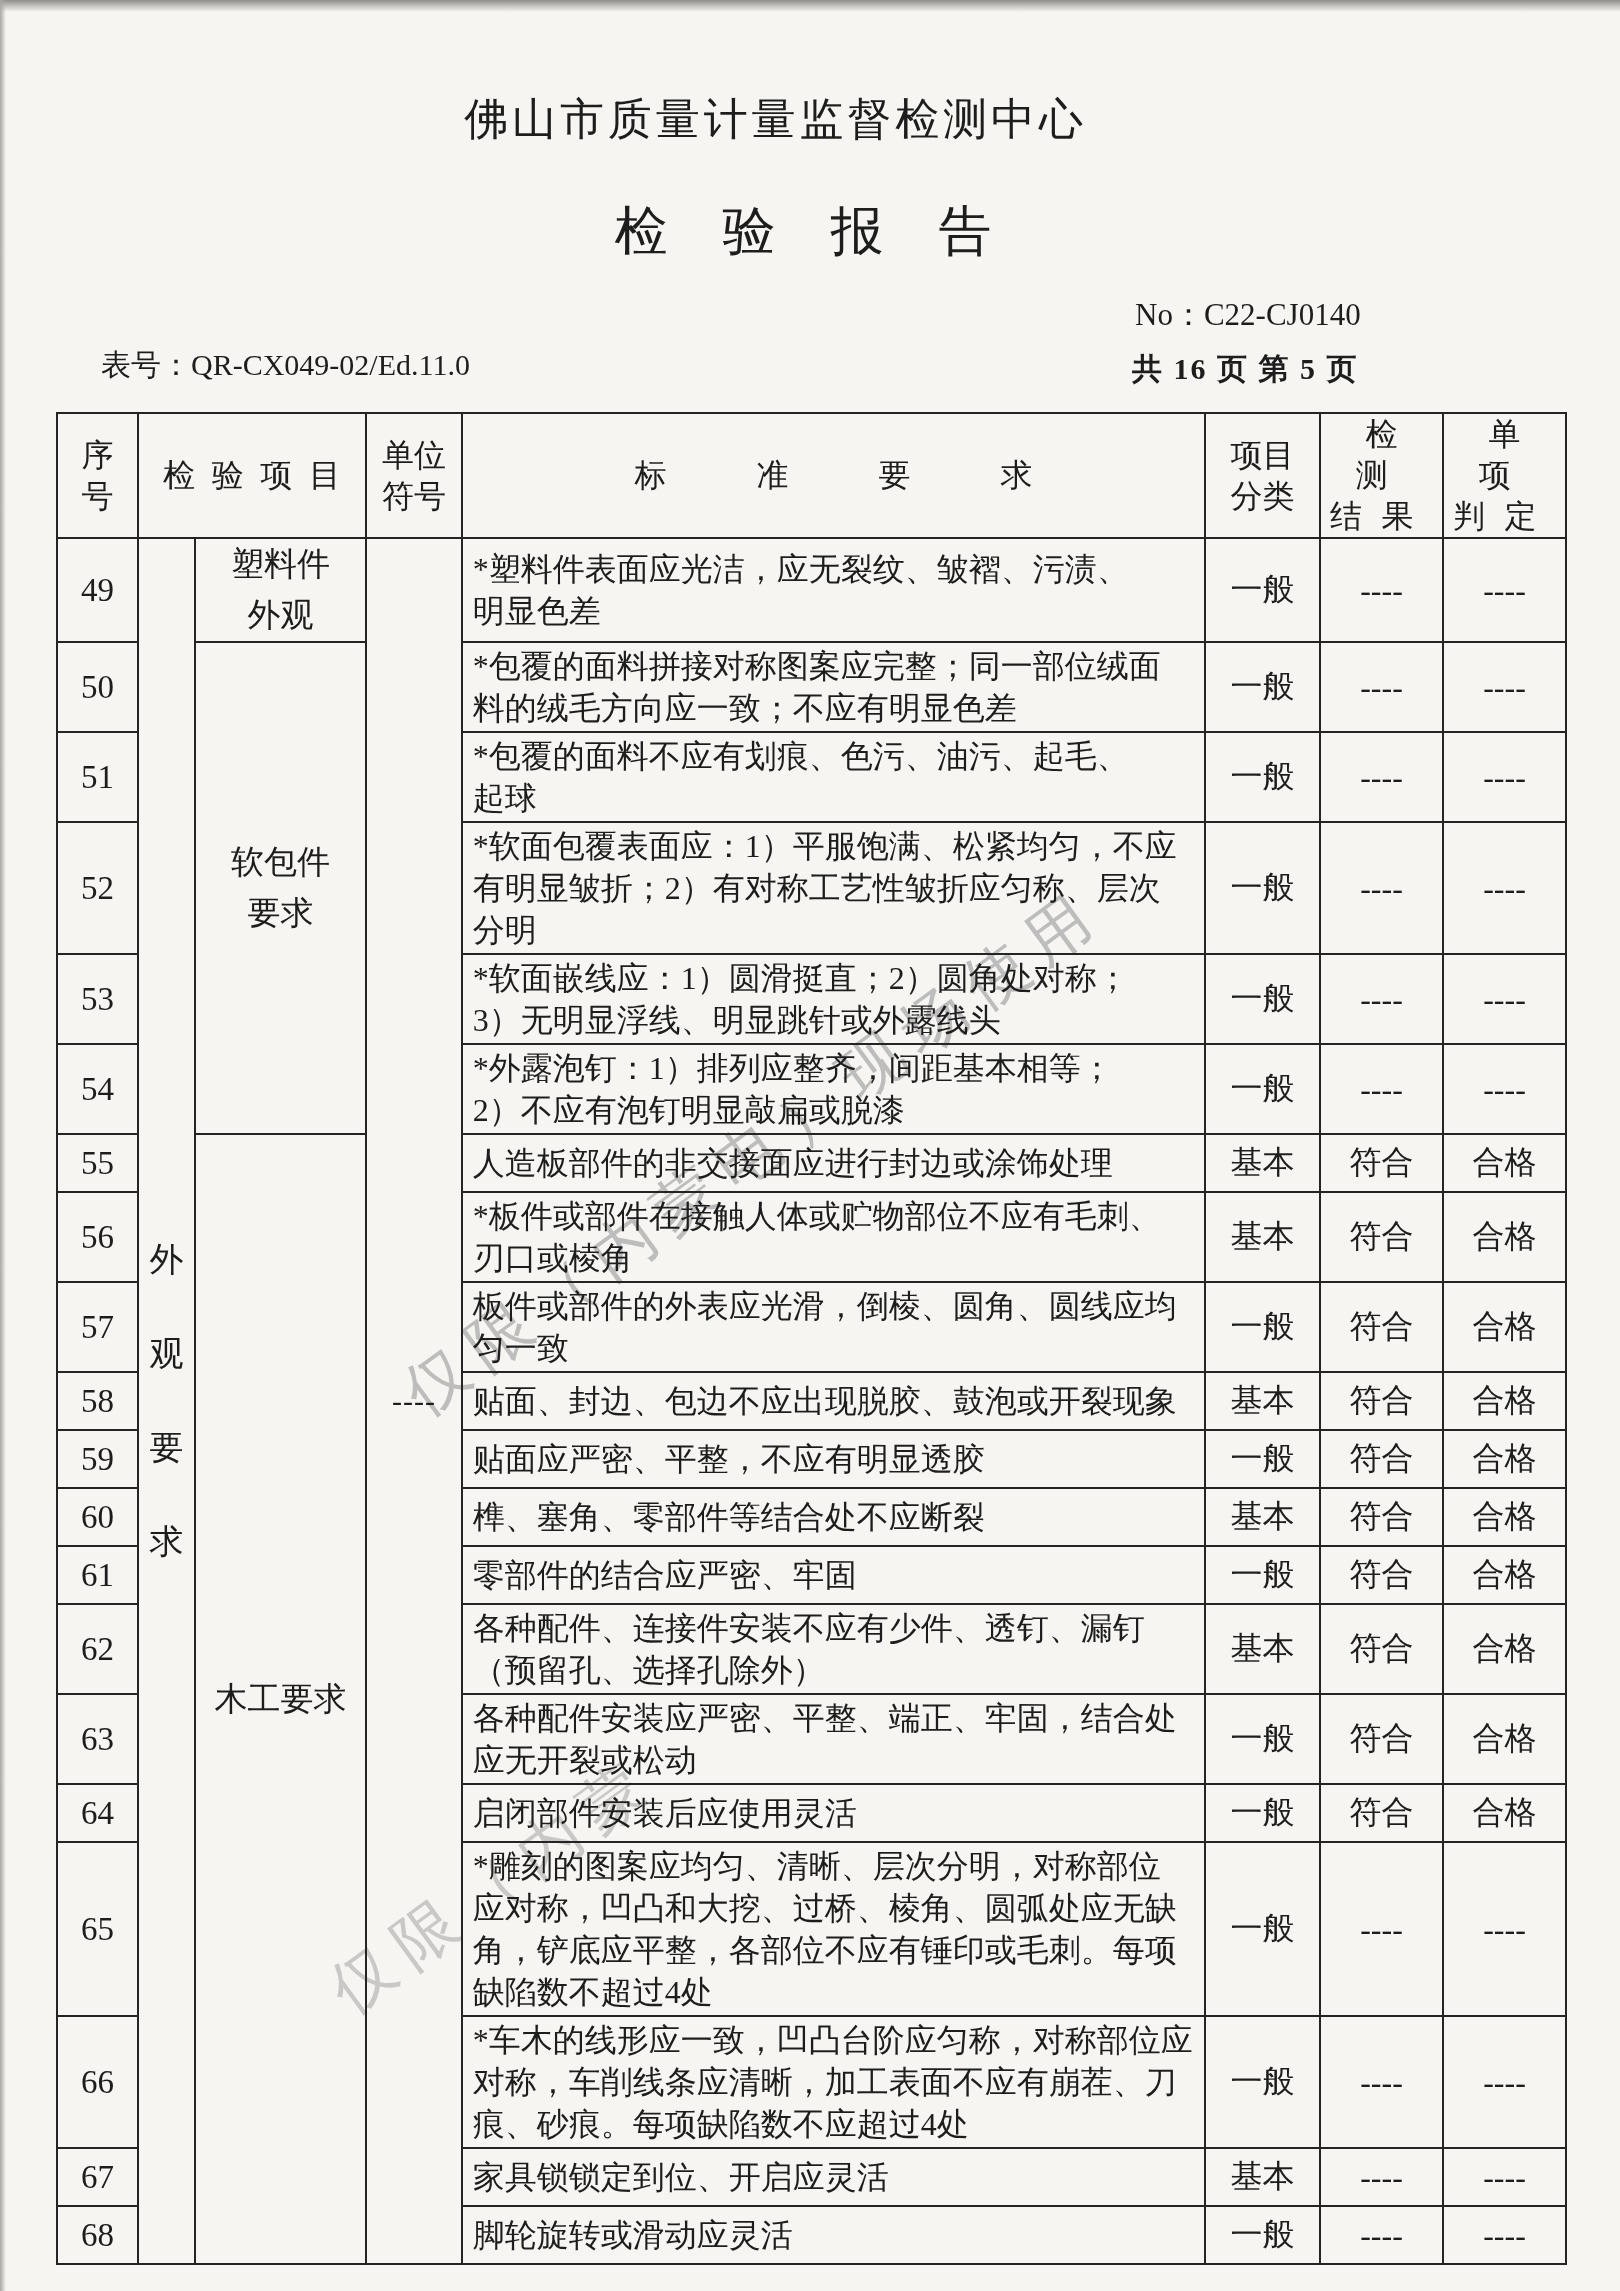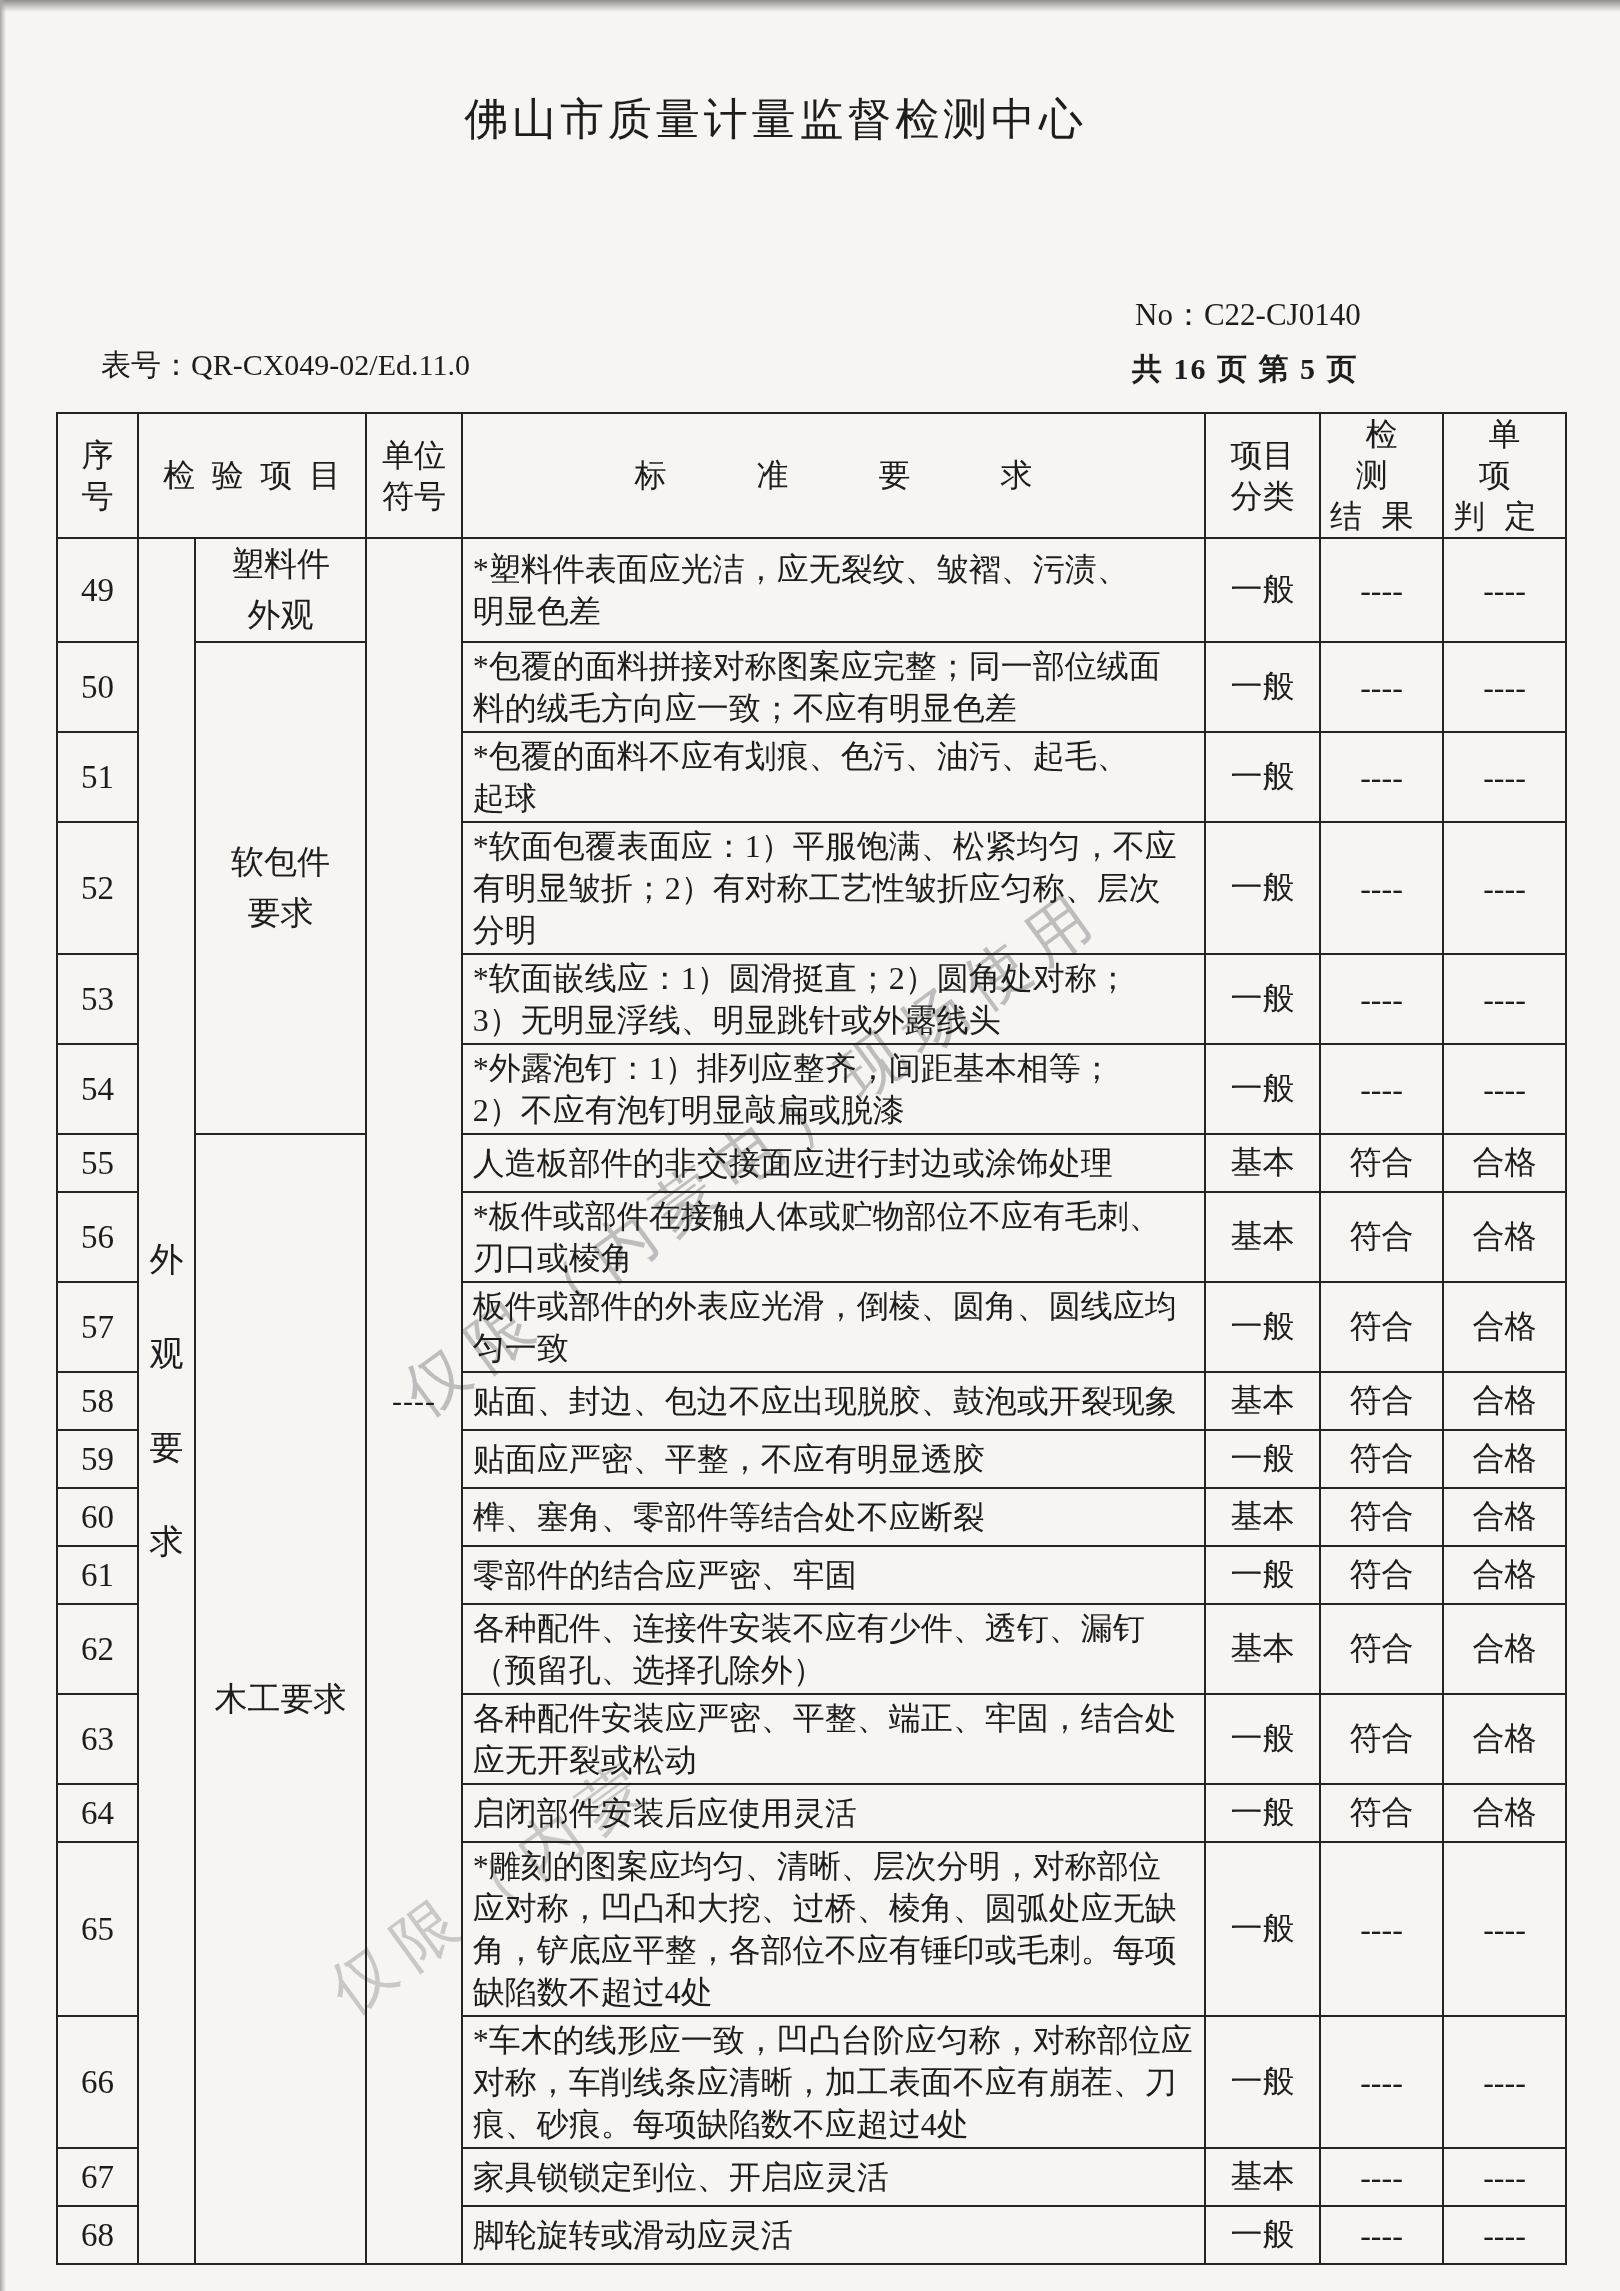--- a/index.html
+++ b/index.html
@@ -58,20 +58,21 @@
 <body>
 
 <div class="page">
   <div class="edge-top"></div>
   <div class="edge-left"></div>
 
   <div class="watermark">仅限（内蒙电）现场使用</div>
   <div class="watermark2">仅限（内蒙</div>
 
   <div class="org-title">佛山市质量计量监督检测中心</div>
+  <div class="report-title">检验报告</div>
 
   <div class="no-line"><span>No：</span><span>C22-CJ0140</span></div>
 
   <div class="form-line"><span>表号：</span><span>QR-CX049-02/Ed.11.0</span></div>
 
   <div class="page-line">共 16 页  第 5 页</div>
 
   <table class="report">
     <colgroup>
       <col style="width:81px">

